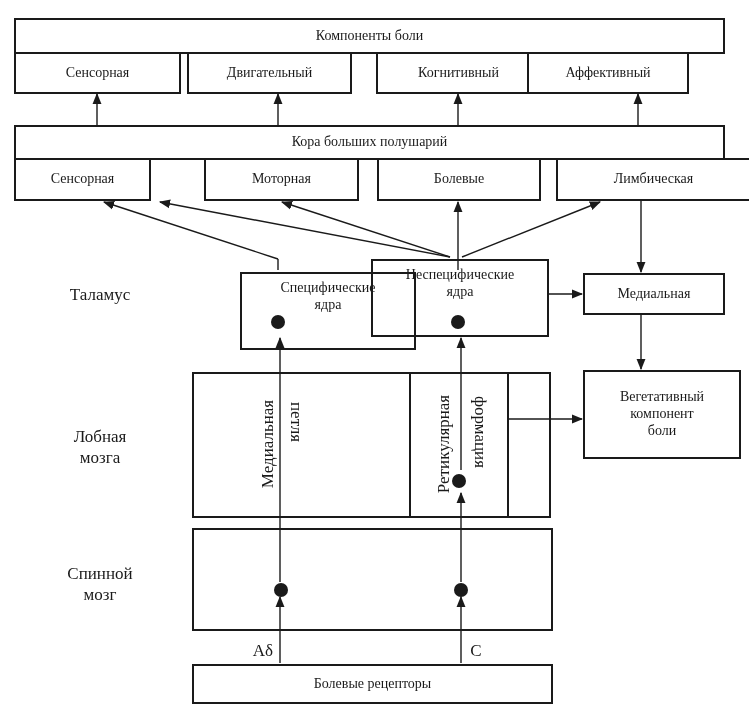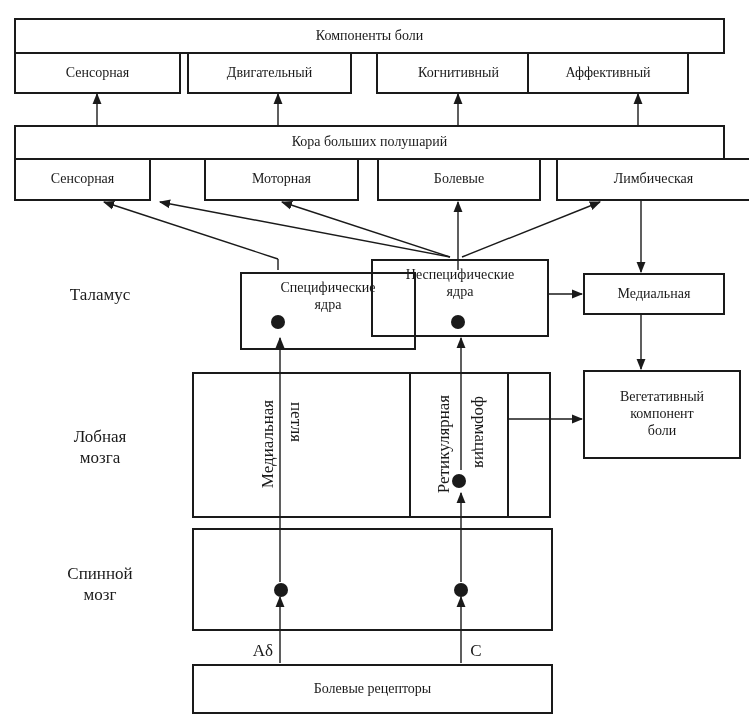--- a/index.html
+++ b/index.html
@@ -138,15 +138,15 @@
 
 <div class="box" style="left:192px;top:528px;width:361px;height:103px;background:transparent;"></div>
 
 <div class="lbl" style="left:248px;top:640px;width:30px;">
   <span>Aδ</span>
 </div>
 <div class="lbl" style="left:466px;top:640px;width:20px;">
   <span>C</span>
 </div>
 
-<div class="box" style="left:192px;top:664px;width:361px;height:50px;">
+<div class="box" style="left:192px;top:664px;width:361px;height:40px;">
   <span>Болевые рецепторы</span>
 </div>
 
 </body></html>

